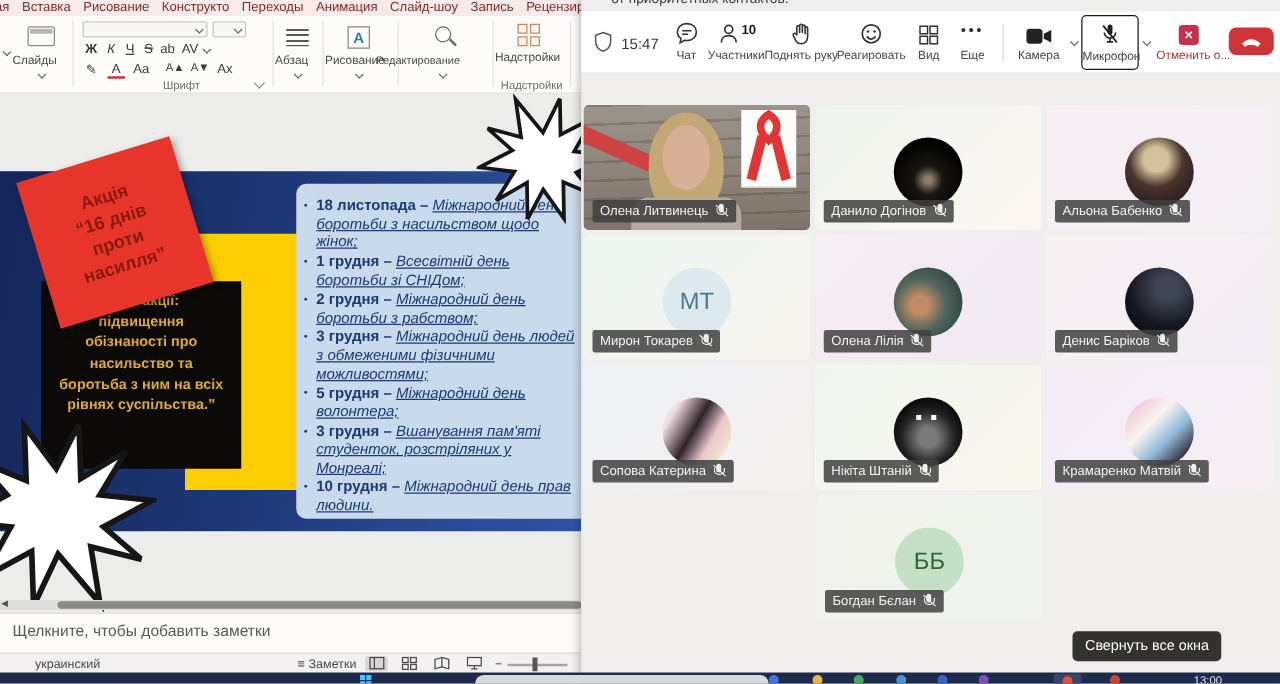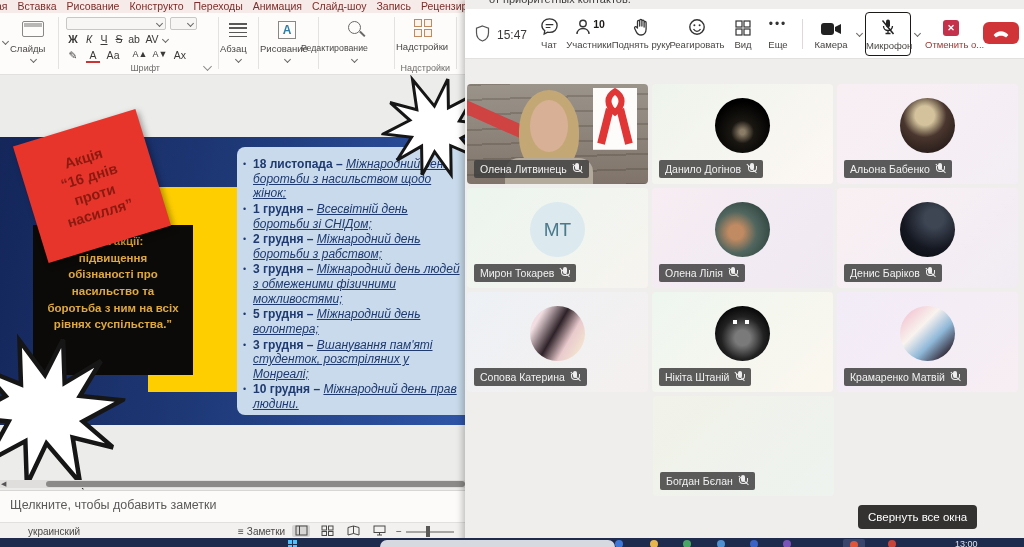--- a/index.html
+++ b/index.html
@@ -83,21 +83,21 @@
   .tile{position:relative;width:181px;height:100px;border-radius:4px;overflow:hidden;background:#f5f3f1}
   .t2{background:linear-gradient(135deg,#eef4ec,#fdf7f3)}
   .t3{background:linear-gradient(135deg,#f8eff3,#f3eef5)}
   .t4{background:linear-gradient(135deg,#ecf5ee,#f7f4f0)}
   .t5{background:linear-gradient(135deg,#f7edf3,#efe9f2)}
   .t6{background:linear-gradient(135deg,#f9f0f2,#f1ecf4)}
   .t7{background:linear-gradient(135deg,#edf1f5,#f5f0ef)}
   .t8{background:linear-gradient(135deg,#eef6f0,#fbf7ee)}
   .t9{background:linear-gradient(135deg,#f2ecf8,#f7eef3)}
   .t10{background:linear-gradient(135deg,#f1f2e9,#eef3ef)}
-  .av{position:absolute;left:63px;top:14px;width:55px;height:55px;border-radius:50%;display:flex;align-items:center;justify-content:center;font-size:19px}
+  .av{position:absolute;left:63px;top:26px;width:55px;height:55px;border-radius:50%;display:flex;align-items:center;justify-content:center;font-size:19px}
   .av-mt{background:#dce9ee;color:#4a7a8c}
   .av-bb{background:#c5e0c6;color:#35663b}
   .av-p2{background:radial-gradient(circle at 50% 62%,#8a7c66 0 6%,#1a1712 26%,#000 70%)}
   .av-p3{background:radial-gradient(circle at 45% 32%,#d3c29b 0 20%,#4a362e 45%,#241a18 85%)}
   .av-p5{background:radial-gradient(circle at 38% 55%,#c08a62 0 16%,#51665f 45%,#2e423d 85%)}
   .av-p6{background:radial-gradient(circle at 62% 30%,#3e4654 0 18%,#141720 60%,#0b0d12 90%)}
   .av-p8{background:radial-gradient(circle at 50% 58%,#7a7a7a 0 18%,#222 50%,#000 82%)}
   .av-p8 i{position:absolute;left:18px;top:14px;width:4px;height:4px;background:#fff;box-shadow:12px 0 0 #fff}
   .av-p7{background:linear-gradient(120deg,#f2dee2 18%,#2e2228 46%,#e9cacd 68%,#f6e9d1 92%)}
   .av-p9{background:linear-gradient(135deg,#f4c9d6 12%,#f8f3ee 38%,#8fb8d8 62%,#2e2430 88%)}
@@ -490,20 +490,21 @@
           <div class="pb">
               <span>Крамаренко Матвій</span>
               <span class="mic-off">
                 <i></i>
               </span>
             </div>
         </div>
       </div>
       <div class="g-row center">
         <div class="tile t10">
+          <div class="av av-bb">ББ</div>
           <div class="pb">
               <span>Богдан Бєлан</span>
               <span class="mic-off">
                 <i></i>
               </span>
             </div>
         </div>
       </div>
     </div>
 

